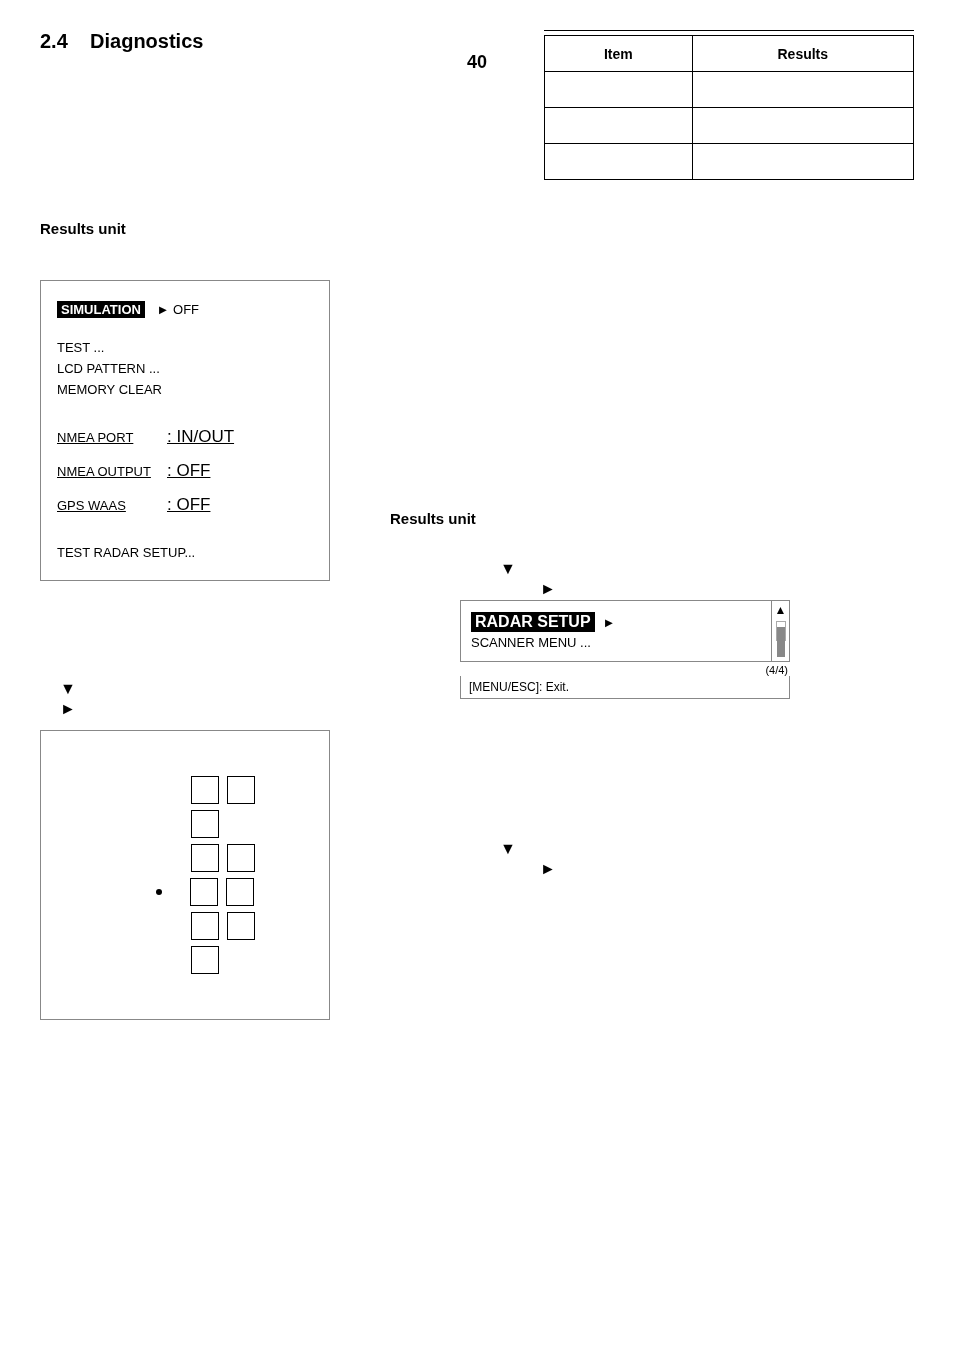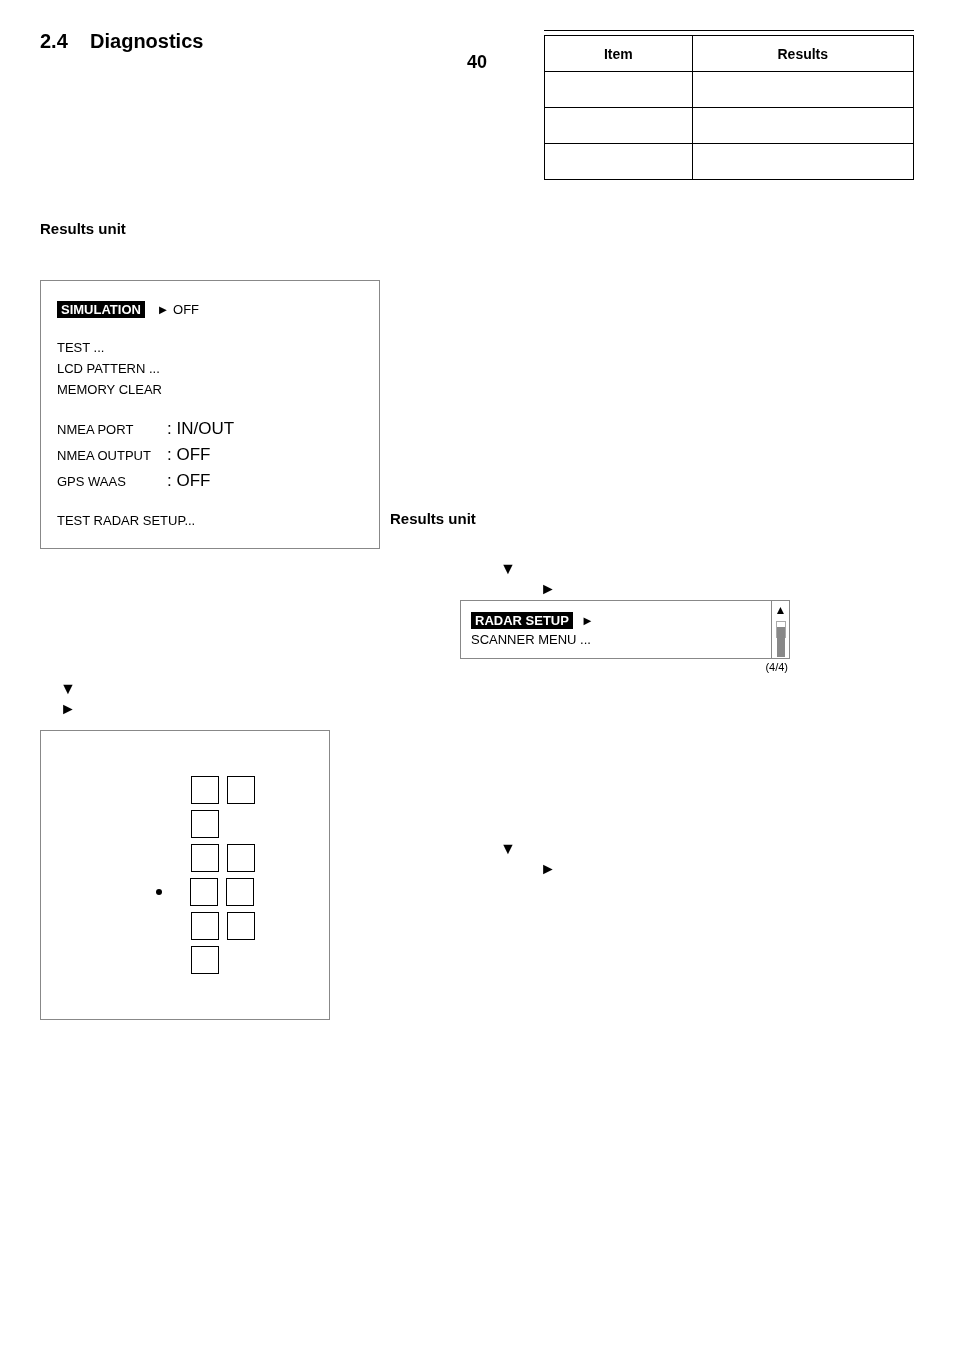--- a/index.html
+++ b/index.html
@@ -69,21 +69,21 @@
       position: absolute;
       top: 220px;
       left: 40px;
     }
 
     
     .menu-box {
       position: absolute;
       top: 280px;
       left: 40px;
-      width: 340px;
+      width: 290px;
       border: 1.5px solid #888;
       background: #fff;
       padding: 14px 16px;
     }
 
     .menu-item-highlighted {
       background: #000;
       color: #fff;
       display: inline-block;
       padding: 1px 4px;
@@ -101,22 +101,23 @@
       font-size: 13px;
     }
 
     .menu-divider {
       height: 10px;
     }
 
     .menu-item-row {
       display: flex;
       align-items: center;
-      margin: 6px 0;
-      font-size: 13px;
+      margin: 14px 0;
+      font-size: 13px;
+      text-decoration: underline;
     }
 
     .menu-item-label {
       min-width: 110px;
       font-size: 13px;
     }
 
     .menu-item-value {
       font-size: 17px;
     }
@@ -259,21 +260,21 @@
       line-height: 1.2;
       cursor: pointer;
       padding-bottom: 2px;
     }
 
     .radar-menu-item-highlighted {
       background: #000;
       color: #fff;
       display: inline-block;
       padding: 1px 4px;
-      font-size: 13px;
+      font-size: 16px;
       font-weight: bold;
     }
 
     .radar-menu-row {
       display: flex;
       align-items: center;
       margin: 3px 0;
       font-size: 13px;
     }
 
@@ -400,20 +401,21 @@
       </div>
       <div class="radar-scrollbar">
         <div class="scrollbar-up">▲</div>
         <div class="scrollbar-track">
           <div class="scrollbar-thumb"></div>
         </div>
         <div class="scrollbar-down">▼</div>
       </div>
     </div>
     <div class="radar-page-num">(4/4)</div>
+    <div class="radar-footer">[MENU/ESC]: Exit.</div>
   </div>
 
   <div class="arrow-down-left">▼</div>
   <div class="arrow-right-left">►</div>
 
   <div class="lcd-box">
     <div class="lcd-inner">
 
       <div class="lcd-row">
         <div style="width:28px;height:28px;"></div>

